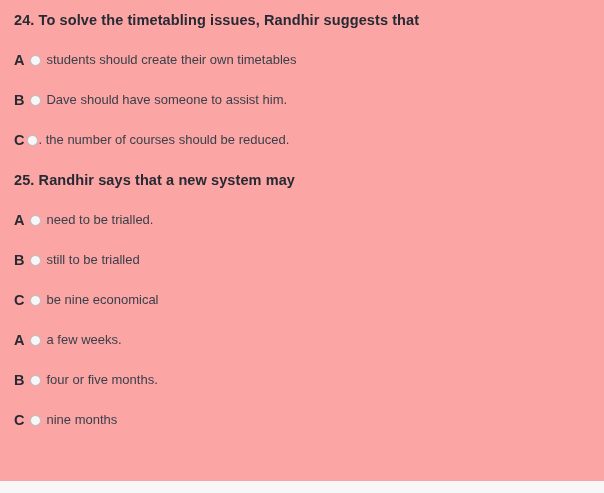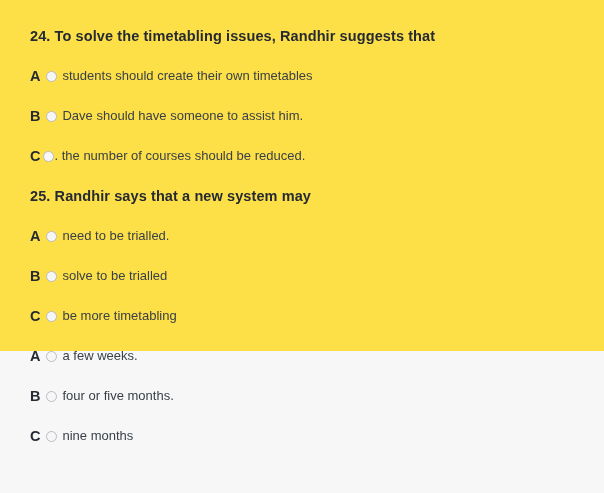--- a/index.html
+++ b/index.html
@@ -9,24 +9,24 @@
   body {
     width: 604px;
     height: 493px;
     background: #f7f7f8;
     font-family: "Liberation Sans", "DejaVu Sans", sans-serif;
     overflow: hidden;
   }
 
   #quiz-root {
     width: 604px;
-    height: 351px;
+    height: 481px;
     box-sizing: border-box;
-    padding: 16px;
-    background: #fde047;
+    padding: 0;
+    background: #fca5a5;
   }
 
   .question-block {
     margin: 0;
     padding: 0;
   }
 
   .question-text {
     height: 40px;
     line-height: 40px;
@@ -111,27 +111,27 @@
 
     <div class="option-row">
       <span class="option-letter">A</span>
       <span class="radio-circle"></span>
       <span class="option-text">need to be trialled.</span>
     </div>
 
     <div class="option-row">
       <span class="option-letter">B</span>
       <span class="radio-circle"></span>
-      <span class="option-text">solve to be trialled</span>
+      <span class="option-text">still to be trialled</span>
     </div>
 
     <div class="option-row">
       <span class="option-letter">C</span>
       <span class="radio-circle"></span>
-      <span class="option-text">be more timetabling</span>
+      <span class="option-text">be nine economical</span>
     </div>
   </div>
 
   <div class="question-block">
 
     <div class="option-row">
       <span class="option-letter">A</span>
       <span class="radio-circle"></span>
       <span class="option-text">a few weeks.</span>
     </div>

